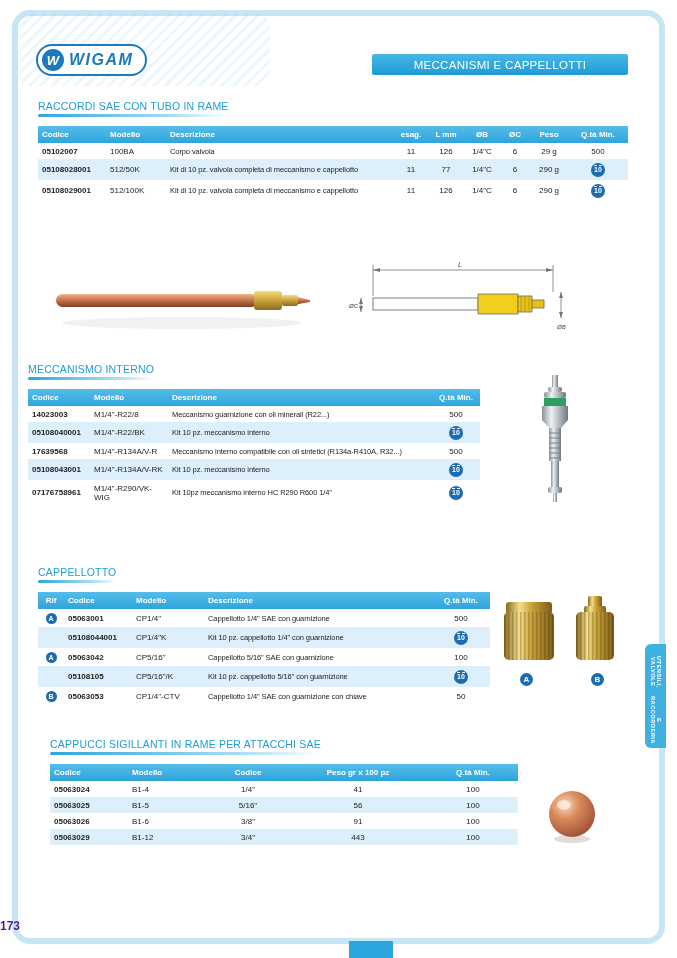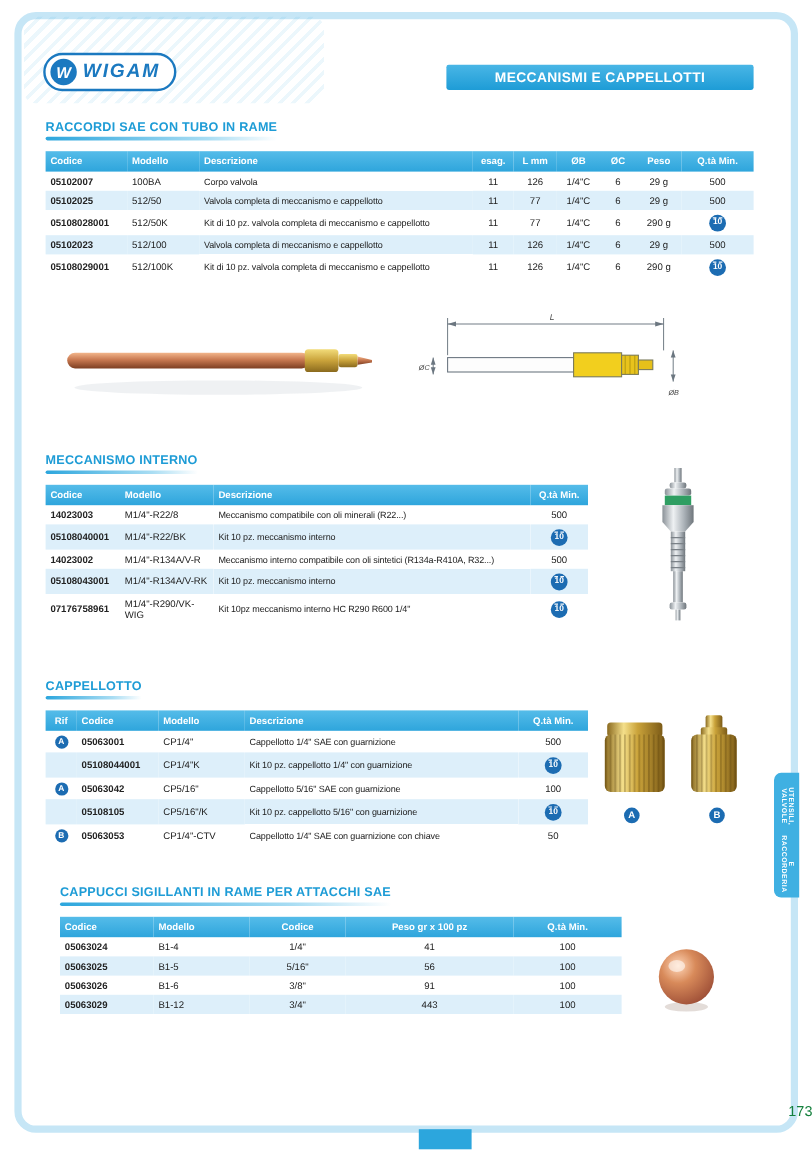--- a/index.html
+++ b/index.html
@@ -26,30 +26,30 @@
   .logo-mark {
     width:22px; height:22px; border-radius:50%; background:#1b79c0; color:#fff;
     display:flex; align-items:center; justify-content:center;
     font-weight:bold; font-style:italic; font-size:13px;
   }
   .logo-text { color:#1b79c0; font-size:16px; font-weight:bold; font-style:italic; letter-spacing:1.5px; margin-left:5px; }
   .banner {
     position:absolute; left:372px; top:54px; width:256px; height:21px; z-index:2;
     background:linear-gradient(180deg,#49b6e6,#1e9cd6); border-radius:2px;
     display:flex; align-items:center; justify-content:center;
-    color:#fff; font-weight:bold; font-size:11.5px; letter-spacing:.3px;
+    color:#fff; font-weight:normal; font-size:11.5px; letter-spacing:.3px;
   }
   
   .sec { position:absolute; z-index:2; }
   .sec1 { left:38px; top:96px;  width:590px; height:258px; }
-  .sec2 { left:38px; top:359px; width:590px; height:198px;margin-top:15px; }
+  .sec2 { left:28px; top:359px; width:590px; height:198px; }
   .sec3 { left:38px; top:562px; width:590px; height:168px; }
   .sec4 { left:38px; top:734px; width:590px; height:162px;margin-left:12px; }
   .sec-title {
-    display:inline-block; color:#1e9cd6; font-size:10.5px; font-weight:bold;
+    display:inline-block; color:#1e9cd6; font-size:10.5px; font-weight:normal;
     letter-spacing:.2px; margin-bottom:9px; padding-right:48px;
   }
   .sec-title::after {
     content:""; display:block; height:3px; margin-top:2px; border-radius:2px;
     background:linear-gradient(90deg,#2ca6dd,#a9ddf3 70%,rgba(255,255,255,0));
   }
   
   table.tbl { border-collapse:collapse; table-layout:fixed; }
   .t1 { width:590px; } .t2 { width:452px; } .t3 { width:452px; } .t4 { width:468px; }
   .tbl th {
@@ -93,21 +93,21 @@
   
   .side-tab {
     position:absolute; left:645px; top:644px; width:21px; height:104px; z-index:5;
     background:#3fb0e2; border-radius:6px 0 0 6px;
     display:flex; align-items:center; justify-content:center; gap:1px;
     writing-mode:vertical-rl; padding:4px 2px; text-align:center;
   }
   .side-tab span { color:#fff; font-size:5.8px; font-weight:bold; letter-spacing:.4px; }
   .page-number {
     position:absolute; left:0; right:0; top:919px; z-index:2;
-    text-align:right; color:#15803d; font-size:12px; font-weight:normal;
+    text-align:left; color:#4c1d95; font-size:12px; font-weight:bold;
   }
   .footer-tab { position:absolute; left:349px; top:941px; width:44px; height:17px; background:#2ca6dd; z-index:6; }
 </style>
 </head>
 <body>
 
 <div class="frame"></div>
 <div class="hdr-pattern"></div>
 
 <div class="logo">
@@ -151,51 +151,29 @@
           <td>100BA</td>
           <td>Corpo valvola</td>
           <td>11</td>
           <td>126</td>
           <td>1/4"C</td>
           <td>6</td>
           <td>29 g</td>
           <td>500</td>
         </tr>
         <tr>
-          <td>05102025</td>
-          <td>512/50</td>
-          <td>Valvola completa di meccanismo e cappellotto</td>
-          <td>11</td>
-          <td>77</td>
-          <td>1/4"C</td>
-          <td>6</td>
-          <td>29 g</td>
-          <td>500</td>
-        </tr>
-        <tr>
           <td>05108028001</td>
           <td>512/50K</td>
           <td>Kit di 10 pz. valvola completa di meccanismo e cappellotto</td>
           <td>11</td>
           <td>77</td>
           <td>1/4"C</td>
           <td>6</td>
           <td>290 g</td>
           <td><span class="badge">10</span></td>
-        </tr>
-        <tr>
-          <td>05102023</td>
-          <td>512/100</td>
-          <td>Valvola completa di meccanismo e cappellotto</td>
-          <td>11</td>
-          <td>126</td>
-          <td>1/4"C</td>
-          <td>6</td>
-          <td>29 g</td>
-          <td>500</td>
         </tr>
         <tr>
           <td>05108029001</td>
           <td>512/100K</td>
           <td>Kit di 10 pz. valvola completa di meccanismo e cappellotto</td>
           <td>11</td>
           <td>126</td>
           <td>1/4"C</td>
           <td>6</td>
           <td>290 g</td>
@@ -269,31 +247,31 @@
           <th>Codice</th>
           <th>Modello</th>
           <th>Descrizione</th>
           <th>Q.tà Min.</th>
         </tr>
       </thead>
       <tbody>
         <tr>
           <td>14023003</td>
           <td>M1/4"-R22/8</td>
-          <td>Meccanismo compatibile con oli minerali (R22...)</td>
+          <td>Meccanismo guarnizione con oli minerali (R22...)</td>
           <td>500</td>
         </tr>
         <tr>
           <td>05108040001</td>
           <td>M1/4"-R22/BK</td>
           <td>Kit 10 pz. meccanismo interno</td>
           <td><span class="badge">10</span></td>
         </tr>
         <tr>
-          <td>14023002</td>
+          <td>17639568</td>
           <td>M1/4"-R134A/V-R</td>
           <td>Meccanismo interno compatibile con oli sintetici (R134a-R410A, R32...)</td>
           <td>500</td>
         </tr>
         <tr>
           <td>05108043001</td>
           <td>M1/4"-R134A/V-RK</td>
           <td>Kit 10 pz. meccanismo interno</td>
           <td><span class="badge">10</span></td>
         </tr>

